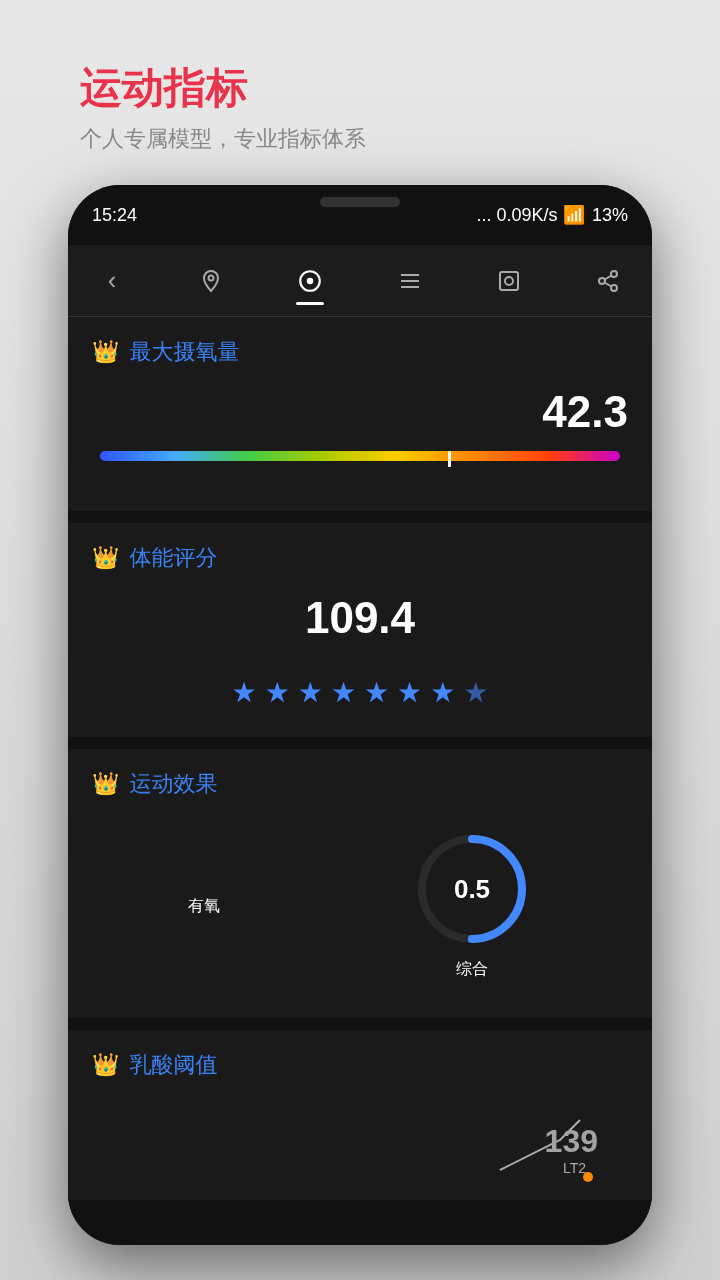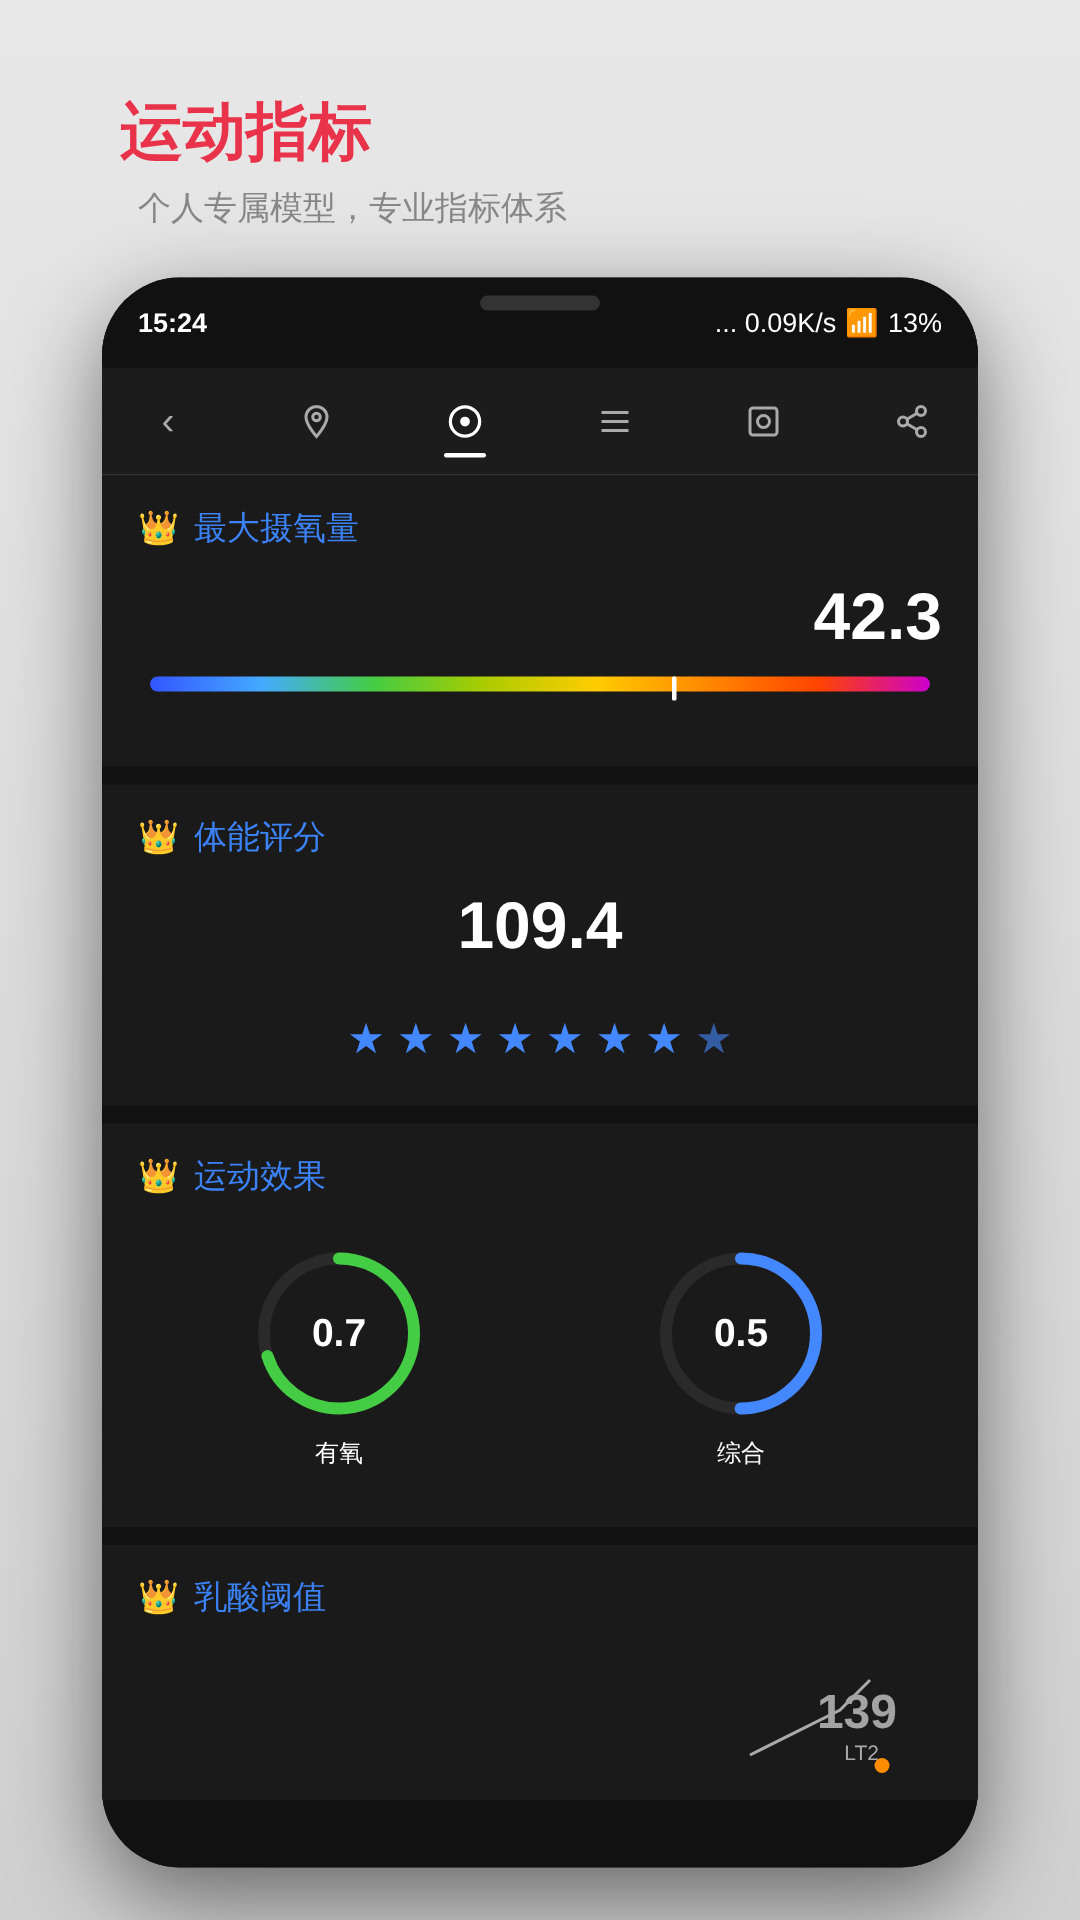--- a/index.html
+++ b/index.html
@@ -28,21 +28,20 @@
     }
     .page-title {
       font-size: 42px;
       font-weight: bold;
       color: #e8334a;
     }
     .page-subtitle {
       font-size: 22px;
       color: #888;
       margin-top: 8px;
-      margin-left: 12px;
     }
 
     
     .phone-frame {
       position: absolute;
       top: 185px;
       left: 68px;
       width: 584px;
       height: 1060px;
       background: #1a1a1a;
@@ -69,21 +68,21 @@
       left: 50%;
       transform: translateX(-50%);
       width: 80px;
       height: 10px;
       background: #333;
       border-radius: 5px;
     }
     .status-time {
       font-size: 18px;
       color: #fff;
-      font-weight: 700;
+      font-weight: 400;
     }
     .status-right {
       font-size: 18px;
       color: #fff;
       display: flex;
       align-items: center;
       gap: 6px;
     }
 
     
@@ -411,29 +410,20 @@
     <div class="divider"></div>
 
     <div class="section">
       <div class="section-title">
         <span class="crown-icon">👑</span>
         <span class="section-label">运动效果</span>
       </div>
       <div class="effect-row">
 
         <div class="effect-circle-wrap">
-          <div class="effect-circle">
-            <svg viewBox="0 0 120 120">
-              <circle class="circle-bg" cx="60" cy="60" r="50"></circle>
-              <circle class="circle-prog" cx="60" cy="60" r="50" stroke="#44cc44" stroke-dasharray="219.9 314.16" stroke-dashoffset="0"></circle>
-            </svg>
-            <div class="effect-circle-inner">
-              <span class="effect-value">0.7</span>
-            </div>
-          </div>
           <span class="effect-label">有氧</span>
         </div>
 
         <div class="effect-circle-wrap">
           <div class="effect-circle">
             <svg viewBox="0 0 120 120">
               <circle class="circle-bg" cx="60" cy="60" r="50"></circle>
               <circle class="circle-prog" cx="60" cy="60" r="50" stroke="#4488ff" stroke-dasharray="157.08 314.16" stroke-dashoffset="0"></circle>
             </svg>
             <div class="effect-circle-inner">

